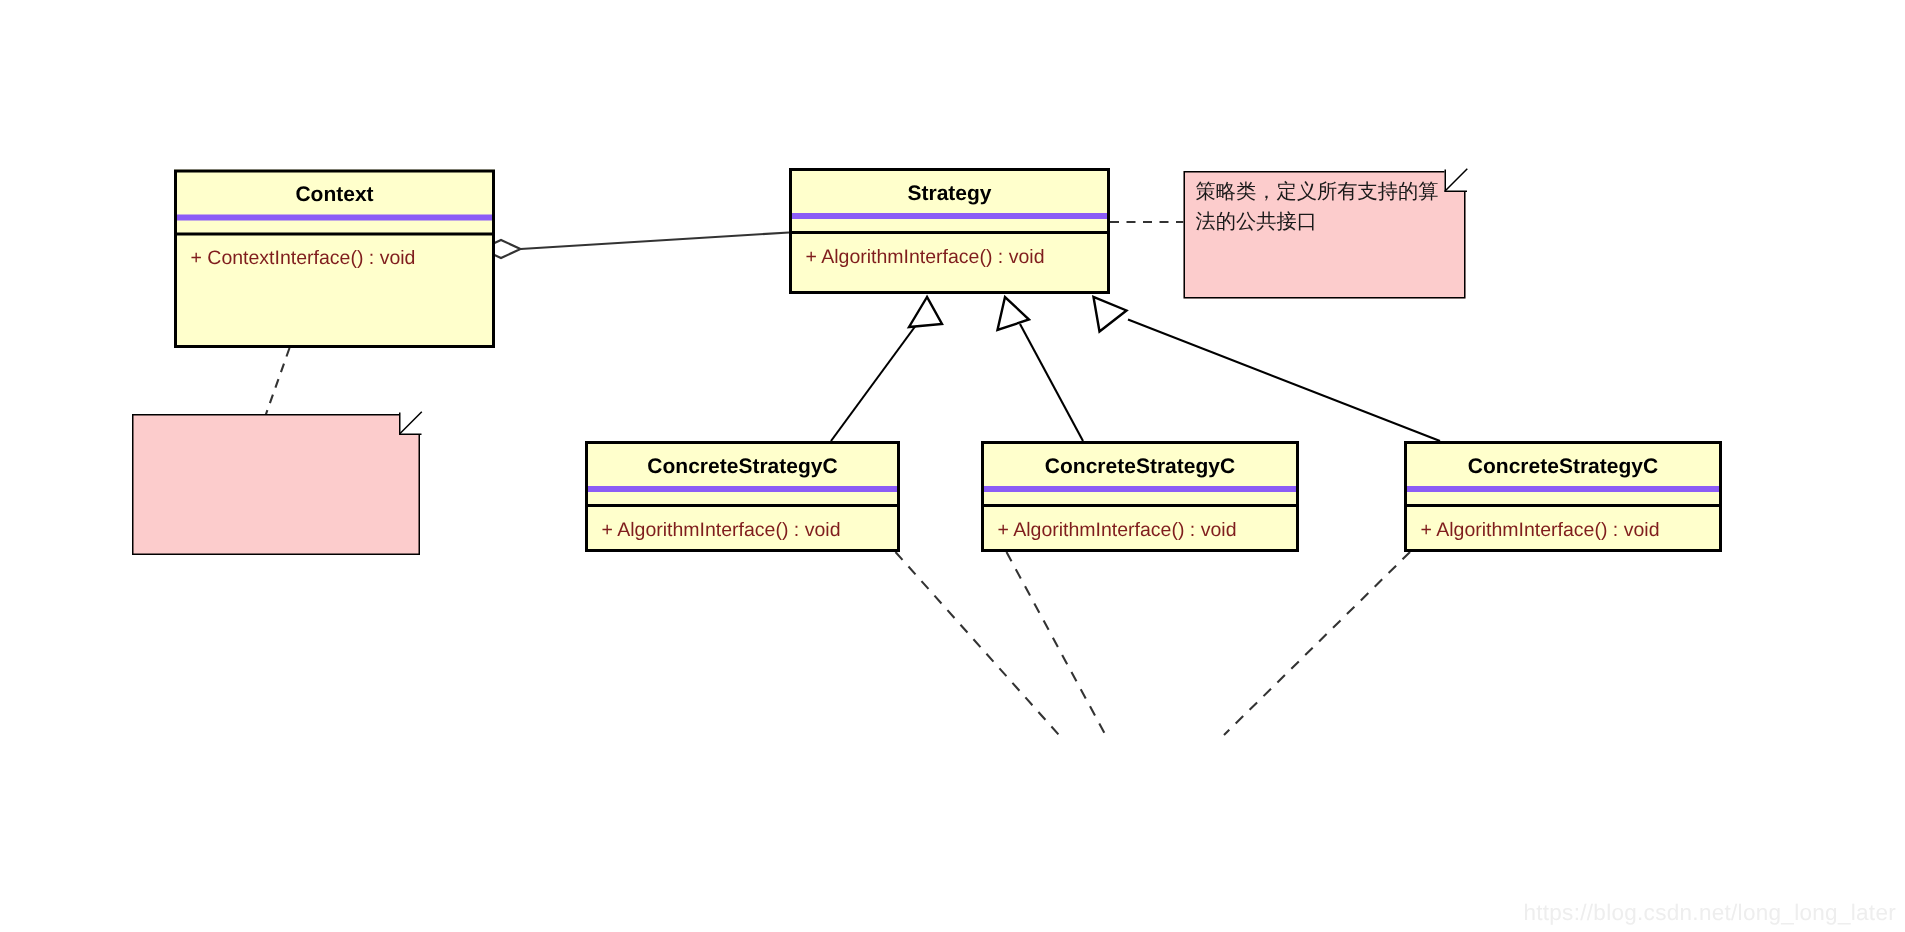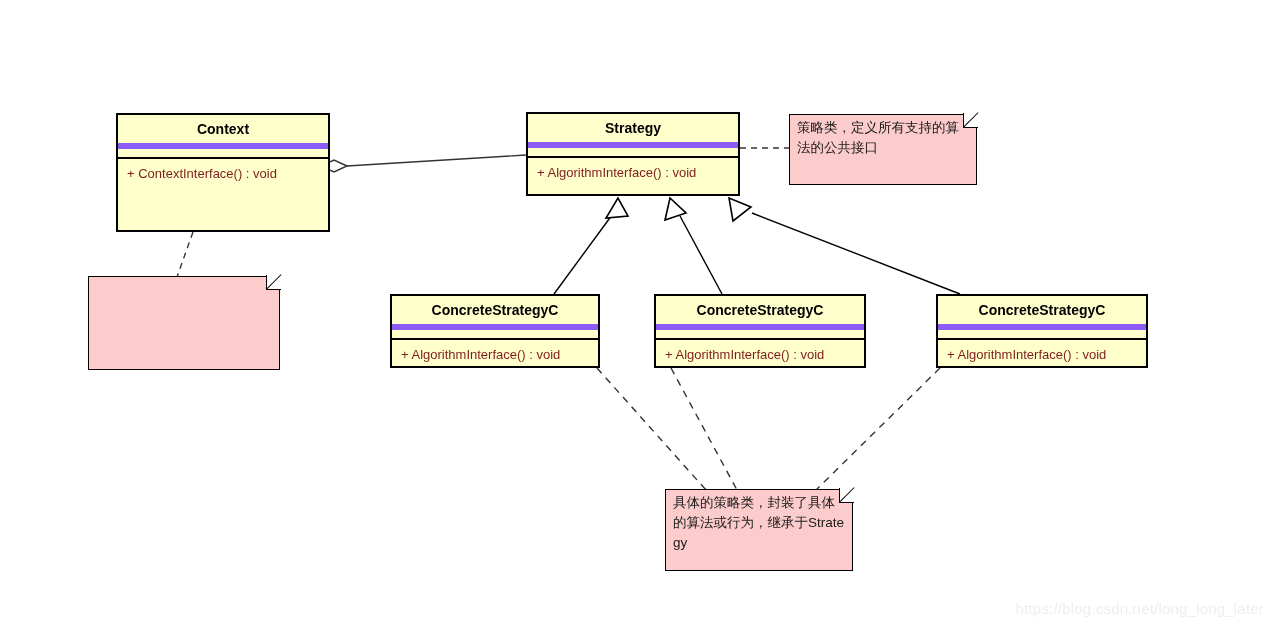--- a/index.html
+++ b/index.html
@@ -38,21 +38,21 @@
     background: #ffffcc;
     border: 2px solid #000000;
     z-index: 5;
   }
   .uml-class .cls-name {
     text-align: center;
     font-size: 14px;
     font-weight: bold;
     color: #000000;
     padding: 6px 4px 6px 4px;
-    border-bottom: 6px solid #8b5cf6;
+    border-bottom: 4px solid #8b5cf6;
     line-height: 16px;
     white-space: nowrap;
   }
   .uml-class.abstract .cls-name {
   }
   .uml-class .cls-attrs {
     height: 8px;
     border-bottom: 2px solid #000000;
   }
   .uml-class .cls-ops {
@@ -202,27 +202,22 @@
     <div class="cls-ops">
       <div class="op-row">+ AlgorithmInterface() : void</div>
     </div>
   </div>
 
   <div class="uml-note" id="note-context" style="left:88px; top:276px; width:192px; height:94px;">
     <div class="note-body"></div>
     <div class="note-fold"></div>
   </div>
 
-  <div class="uml-note" id="note-strategy" style="left:789px; top:114px; width:188px; height:71px;">
+  <div class="uml-note" id="note-strategy" style="left:789px; top:114px; width:188px; height:85px;">
     <div class="note-body"></div>
     <div class="note-fold"></div>
     <div class="note-text">策略类，定义所有支持的算法的公共接口</div>
   </div>
 
-  <div class="uml-note" id="note-concrete" style="left:665px; top:489px; width:188px; height:82px;">
-    <div class="note-body"></div>
-    <div class="note-fold"></div>
-    <div class="note-text">具体的策略类，封装了具体的算法或行为，继承于Strategy</div>
-  </div>
 
   <div id="watermark">https://blog.csdn.net/long_long_later</div>
 
 </div>
 
 </body></html>

